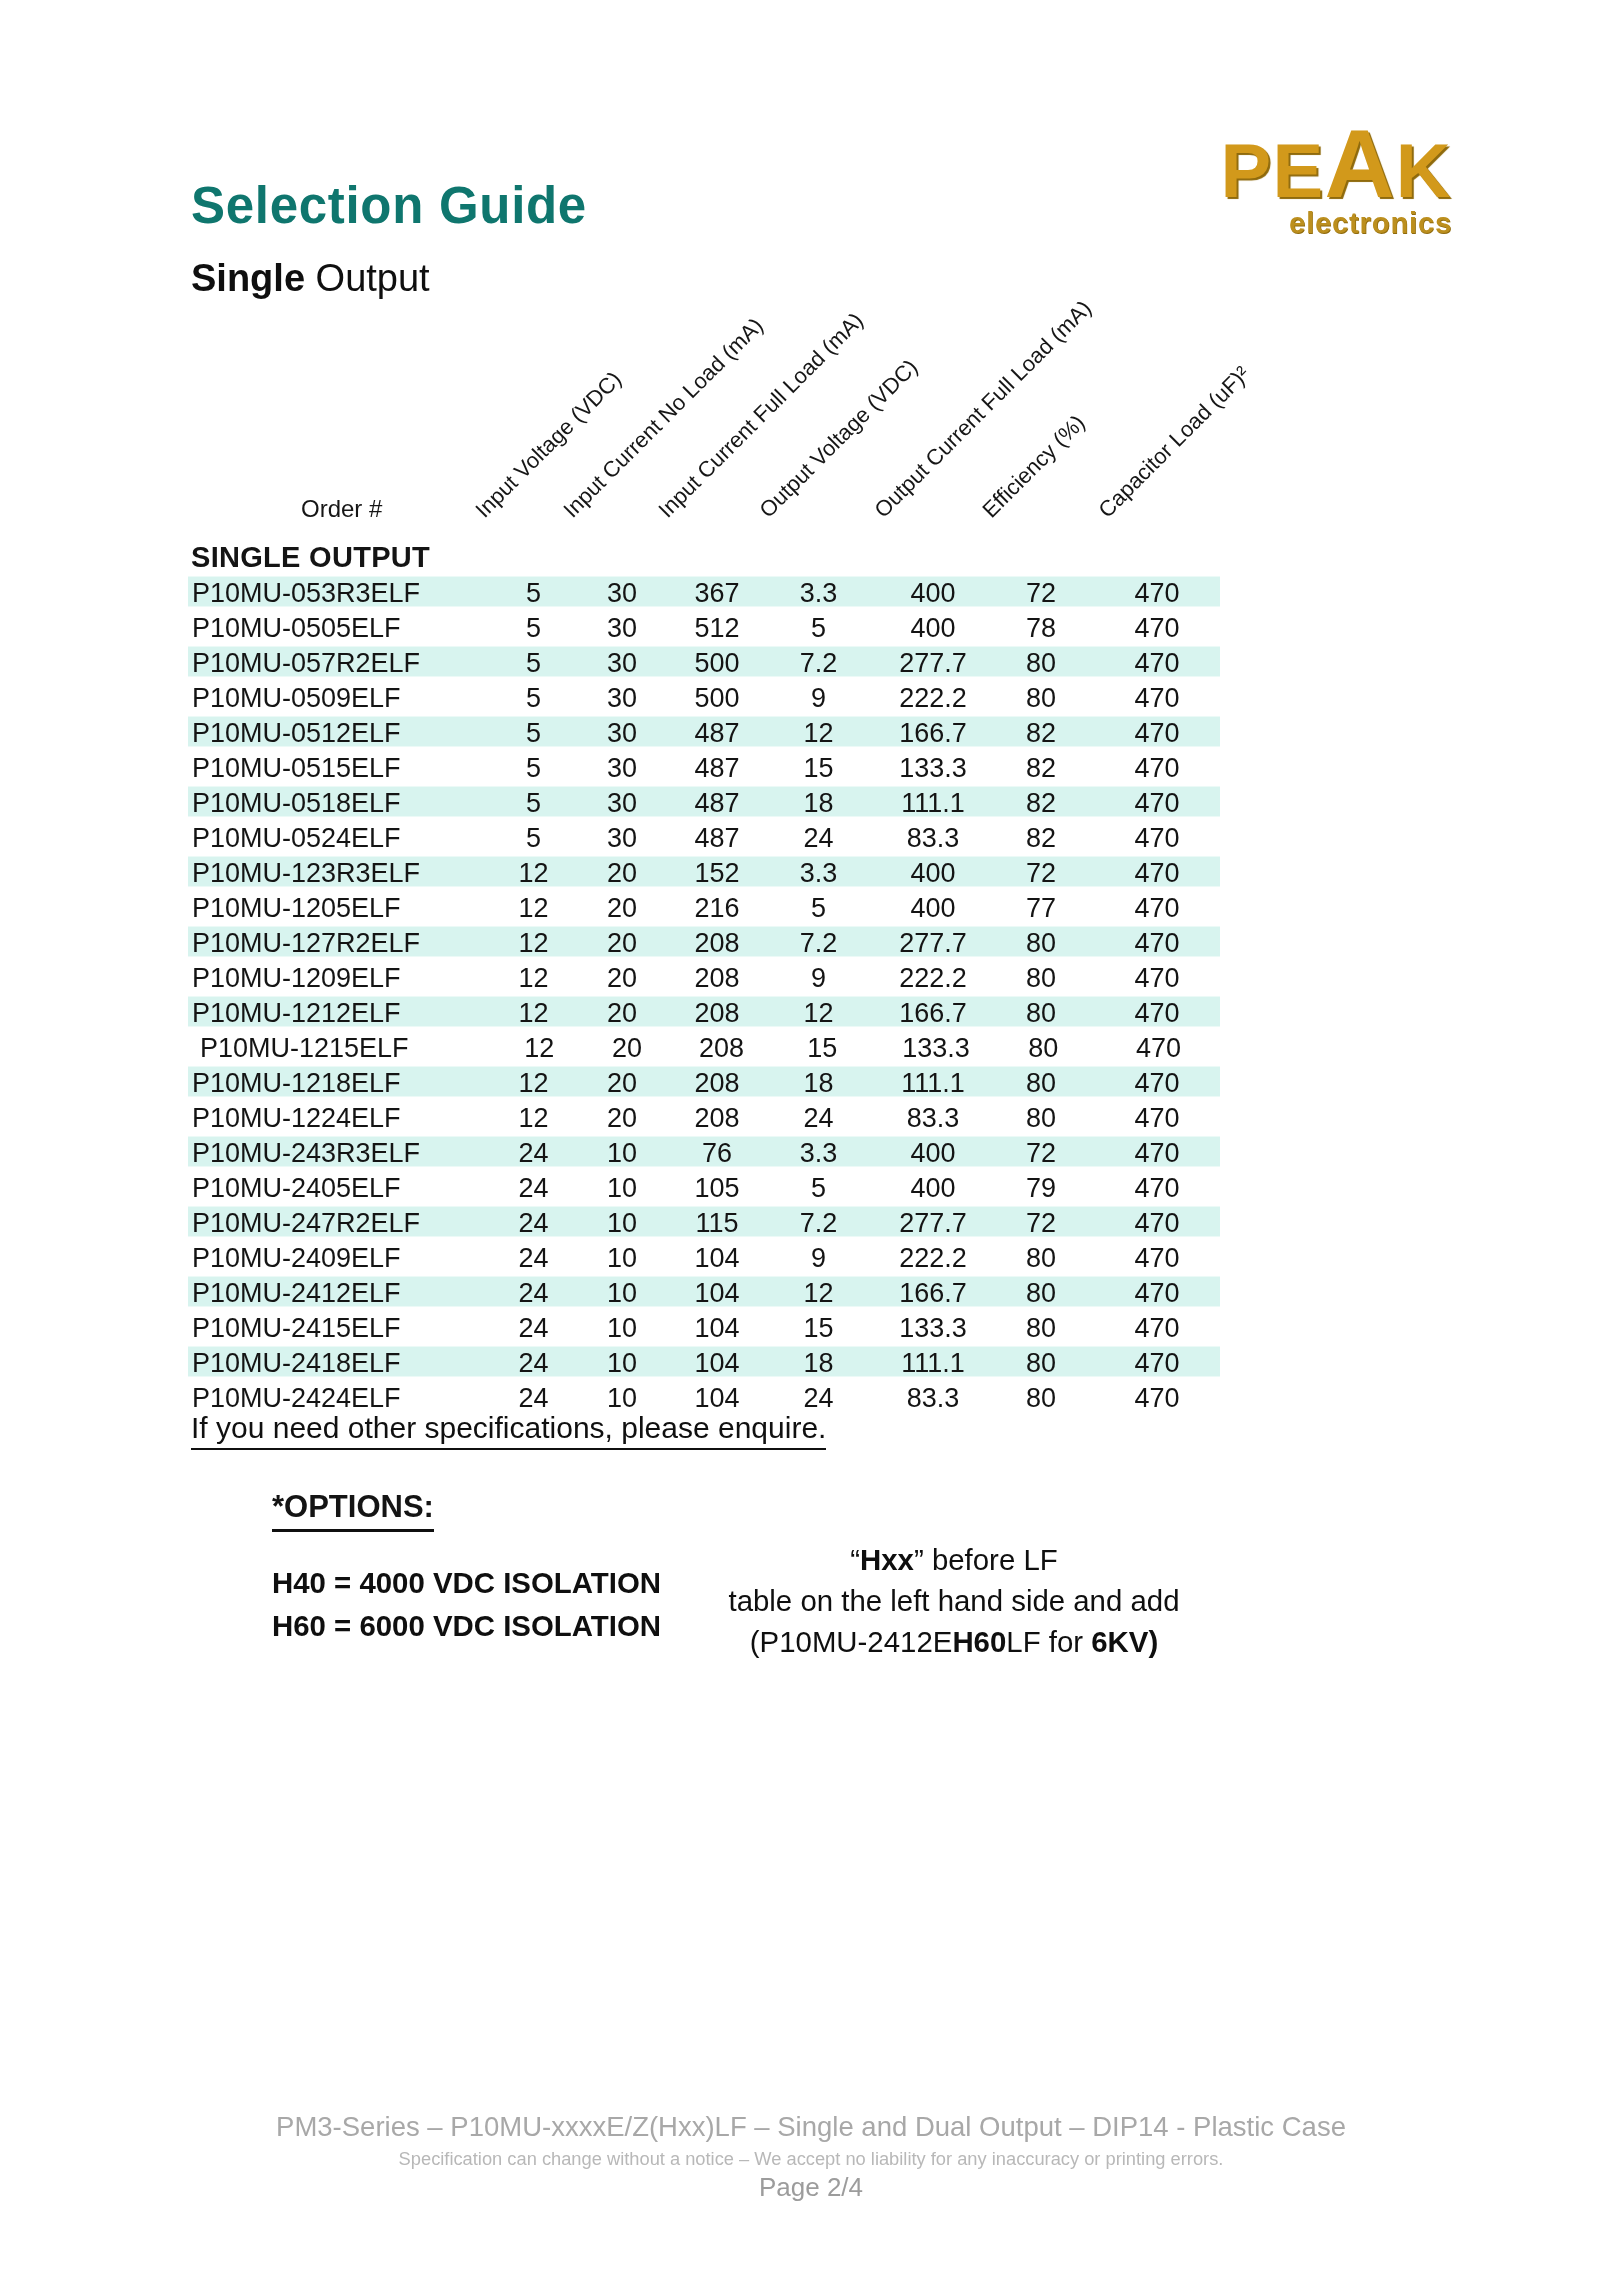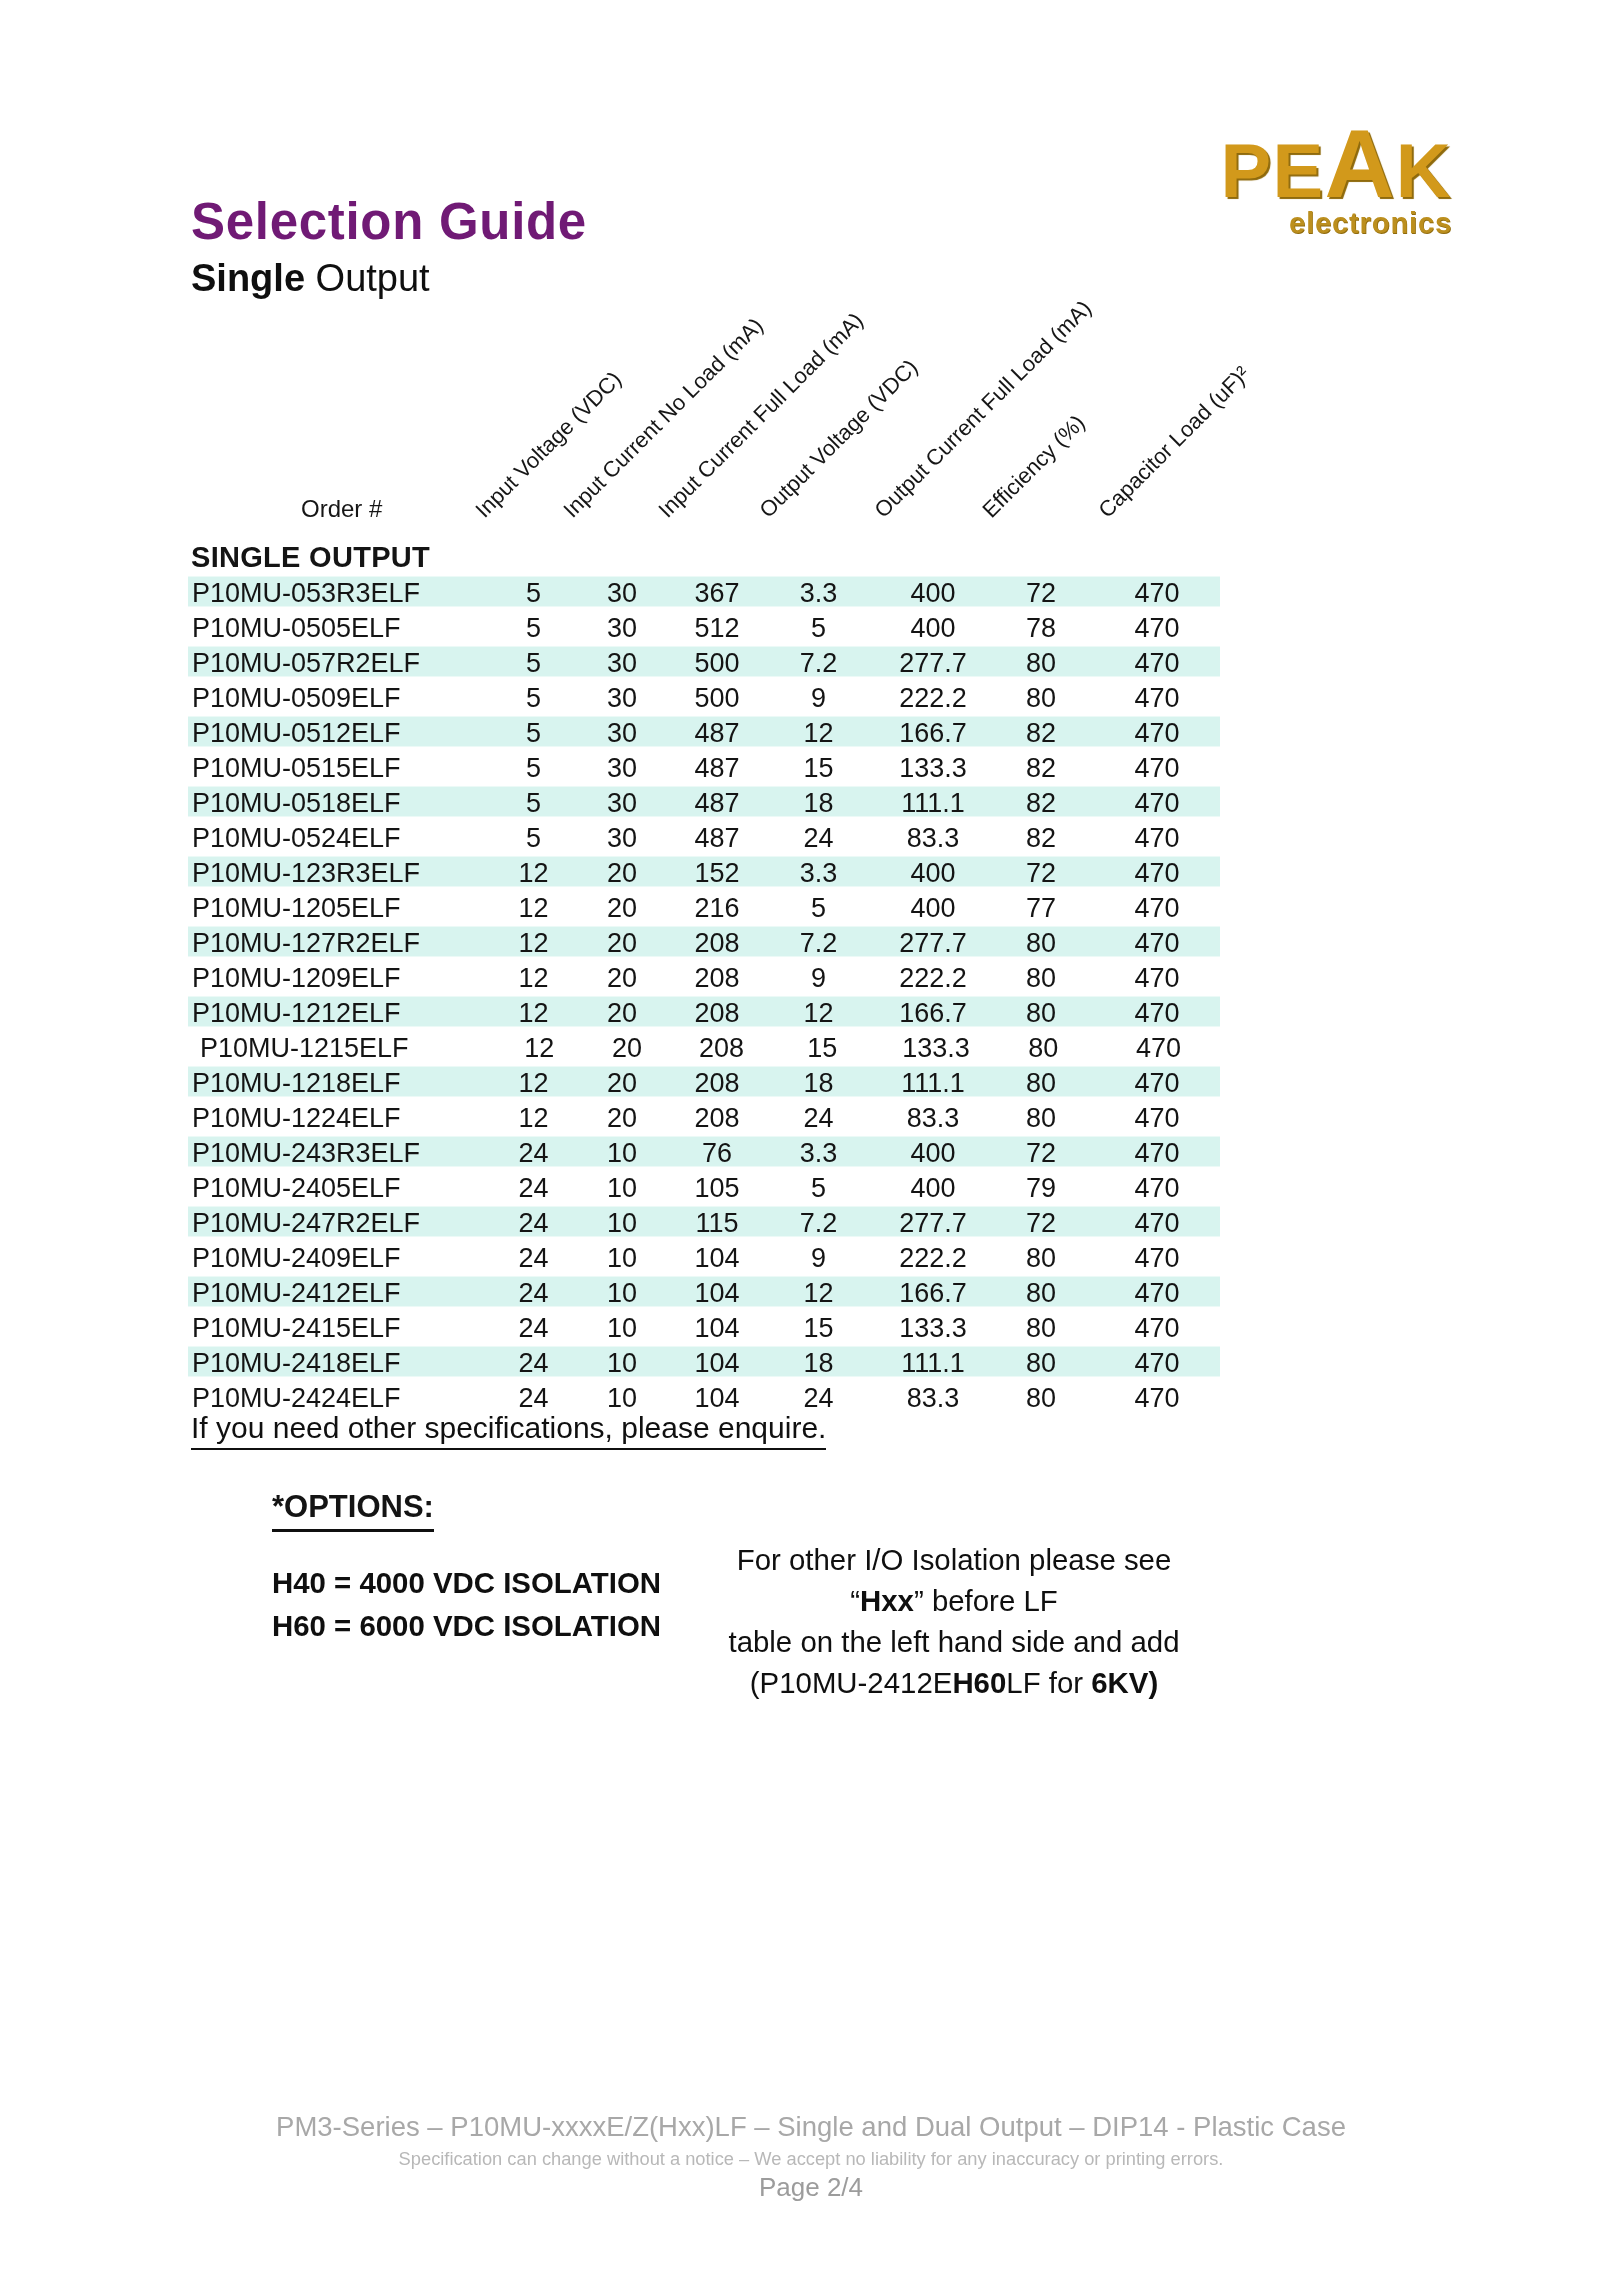--- a/index.html
+++ b/index.html
@@ -3,21 +3,21 @@
 <meta charset="utf-8">
 <title>Selection Guide</title>
 <style>
   html,body{margin:0;padding:0;background:#e8e8e8;}
   #page{
     position:relative; width:1622px; height:2295px; background:#ffffff;
     overflow:hidden; font-family:"Liberation Sans", sans-serif; color:#141414;
     margin:0 auto;
   }
   
-  .title{position:absolute; left:191px; top:192px; font-size:51px; font-weight:bold; letter-spacing:0.7px; color:#701a75; white-space:nowrap;}
+  .title{position:absolute; left:191px; top:176px; font-size:51px; font-weight:bold; letter-spacing:0.7px; color:#0f766e; white-space:nowrap;}
   .subtitle{position:absolute; left:191px; top:257px; font-size:38px; color:#0f0f0f; white-space:nowrap;}
   .subtitle .strong{font-weight:bold;}
   .logo{position:absolute; left:1158px; top:113px; width:294px; text-align:right;}
   .logo-brand{font-size:76px; font-weight:bold; line-height:1.05; color:#D2991B;
     text-shadow:2px 2px 0.7px #8f6a0c; letter-spacing:1.3px; white-space:nowrap;}
   .logo-brand .bigA{font-size:97px;}
   .logo-sub{font-size:29.4px; font-weight:bold; color:#BC8F1E; margin-top:-9.2px;
     text-shadow:0.7px 0.7px 0 #8f6a0c; letter-spacing:0.7px;}
   
   .order-label{position:absolute; left:301px; top:495px; font-size:24px; color:#161616;}
@@ -323,21 +323,20 @@
     </div>
 
   <div class="footnote">If you need other specifications, please enquire.</div>
 
   <div class="options-heading">*OPTIONS:</div>
   <div class="options-list">
       <div class="opt">H40 = 4000 VDC ISOLATION</div>
       <div class="opt">H60 = 6000 VDC ISOLATION</div>
     </div>
   <div class="iso-note">
-      <div class="note-line"><span>For other I/O Isolation please see</span></div>
       <div class="note-line"><span>“</span><span class="b">Hxx</span><span>” before LF</span></div>
       <div class="note-line"><span>table on the left hand side and add</span></div>
       <div class="note-line"><span>(P10MU-2412E</span><span class="b">H60</span><span>LF for </span><span class="b">6KV)</span></div>
     </div>
 
   <div class="footer-line1">PM3-Series – P10MU-xxxxE/Z(Hxx)LF – Single and Dual Output – DIP14 - Plastic Case</div>
   <div class="footer-line2">Specification can change without a notice – We accept no liability for any inaccuracy or printing errors.</div>
   <div class="footer-page">Page 2/4</div>
 
 </div>

